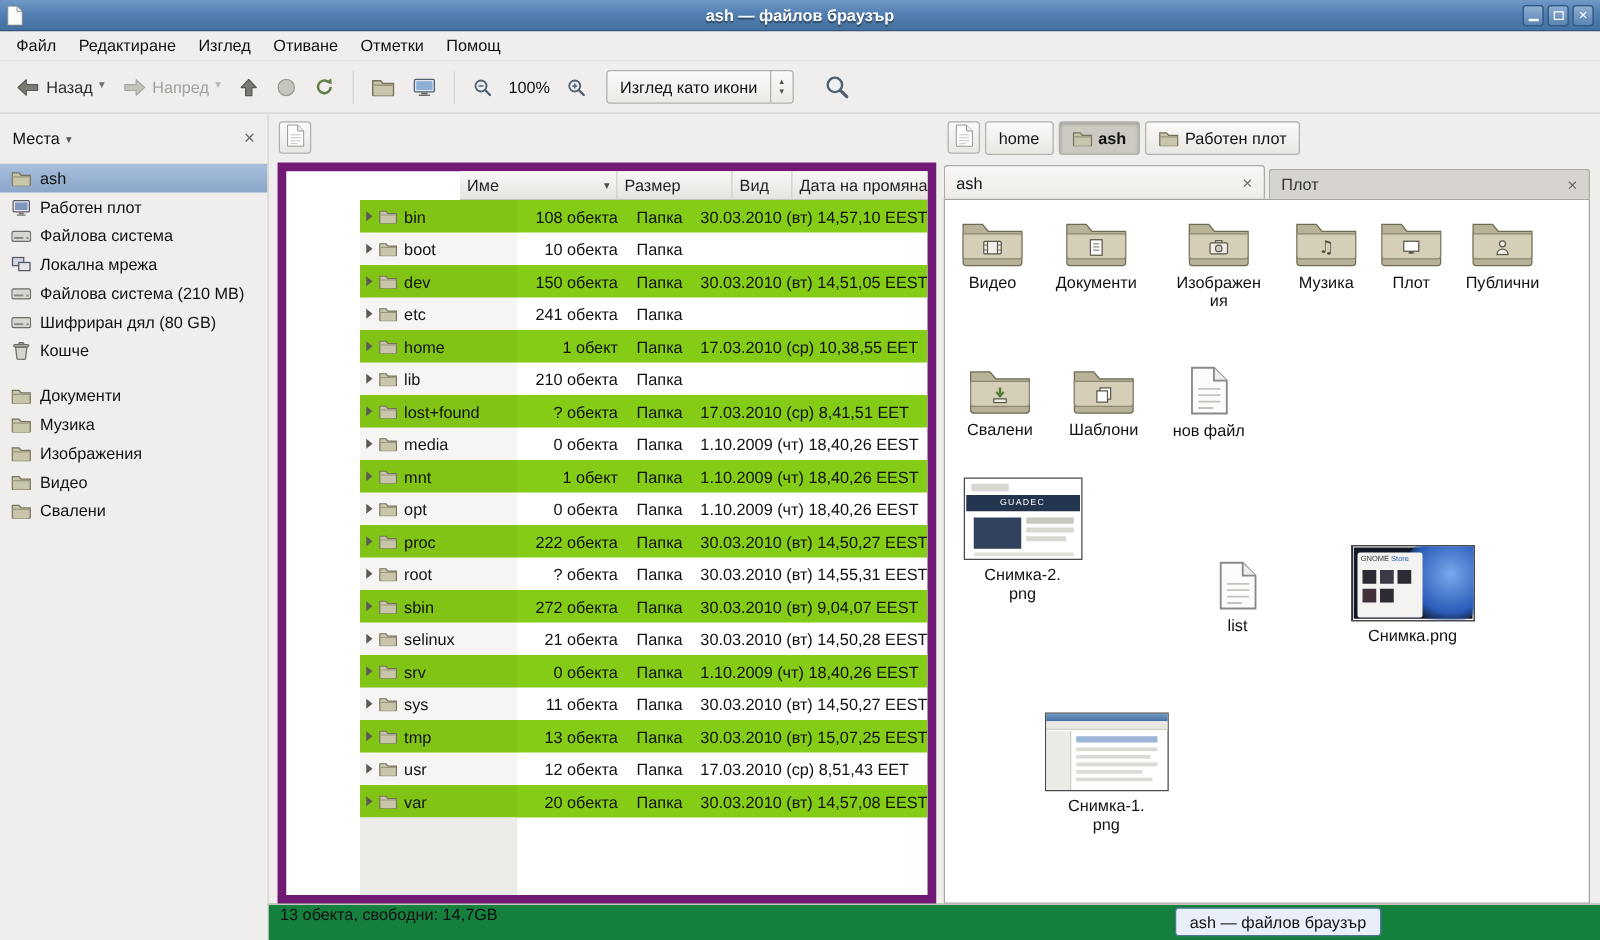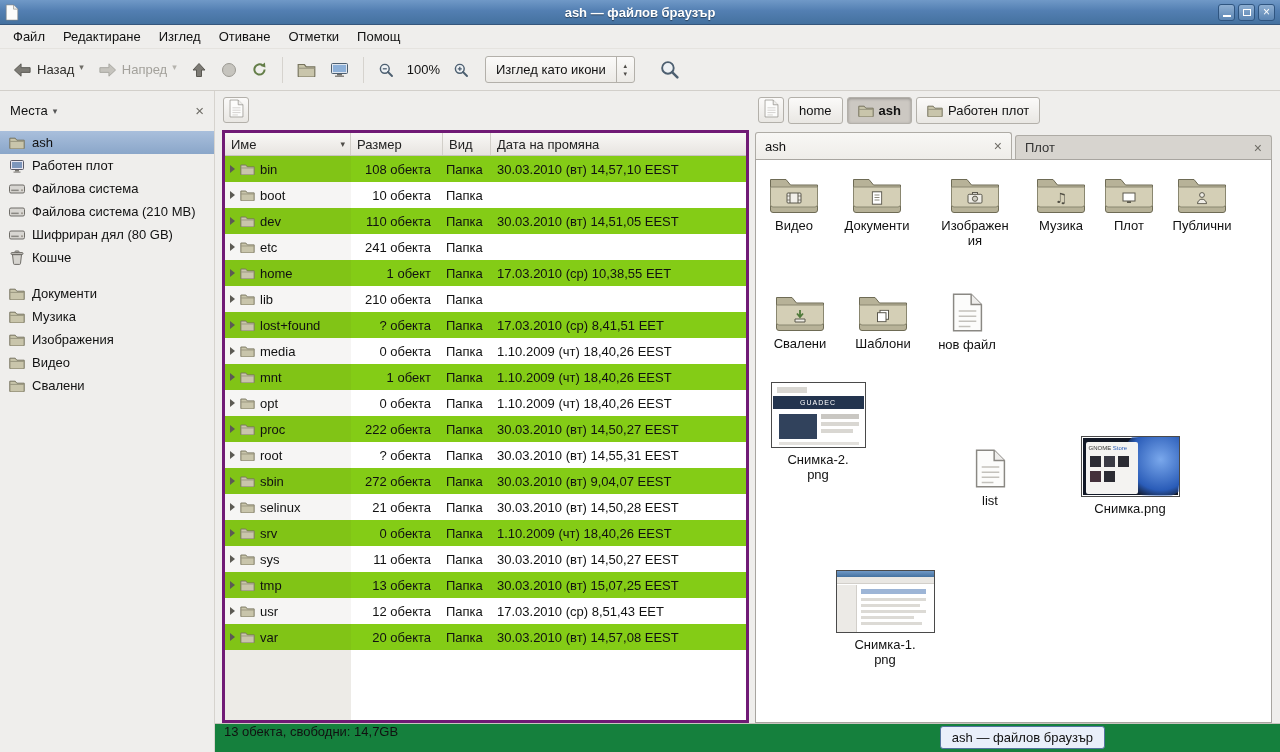--- a/index.html
+++ b/index.html
@@ -58,21 +58,21 @@
   
   .main { display:grid; grid-template-columns:215px 537px 1fr; grid-template-rows:1fr 29px; height:623px; }
   .sidebar { grid-row:1/3; grid-column:1; border-right:1px solid #d6d3ce; background:#efeeec; padding-top:2px; overflow:hidden; }
   .place { height:23px; display:flex; align-items:center; gap:7px; padding-left:8px; }
   .place .picon { width:17px; display:flex; justify-content:center; }
   .place.selected { background:linear-gradient(#a9bfdc,#8aa6c9); }
   .place.group-start { margin-top:13px; }
 
   
   .middle-pane { grid-row:1; grid-column:2; padding:1px 3px 0 7px; display:flex; flex-direction:column; min-height:0; }
-  .listbox { flex:1; border:3px solid #701a75; background:#fff; display:flex; flex-direction:column; min-height:0; }
+  .listbox { flex:1; border:7px solid #701a75; background:#fff; display:flex; flex-direction:column; min-height:0;align-items:flex-end; }
   .lheader { display:flex; height:23px; background:linear-gradient(#f9f8f6,#e7e4e0); border-bottom:1px solid #c8c5bf; color:#222; flex:none;}
   .hc { display:flex; align-items:center; padding-left:6px; border-right:1px solid #d2cfc9; }
   .hc.c-name { width:126px; } .hc.c-size { width:92px; } .hc.c-type { width:48px; } .hc.c-date { flex:1; border-right:none; }
   .sort-arrow { margin-left:auto; margin-right:5px; font-size:9px; color:#4e4c48; }
   .lrows { flex:1; position:relative; overflow:hidden; }
   .lrows::after { content:""; position:absolute; left:0; top:494px; bottom:0; width:126px; background:#edebe7; }
   .lrow { display:flex; height:26px; align-items:center; }
   .lrow.alt { background:#84cc16; }
   .cell { display:flex; align-items:center; height:100%; }
   .cell.c-name { width:126px; gap:5px; padding-left:5px; background:rgba(70,60,30,.05); }
@@ -311,20 +311,29 @@
               <rect x=".5" y="3" width="15" height="8" rx="1.5" fill="#d8d6d2" stroke="#6f6d68"></rect>
               <rect x="2.2" y="7.6" width="7.5" height="1.5" fill="#8a8883"></rect>
               <circle cx="13" cy="8.3" r="1" fill="#9a958c"></circle>
             </svg>
           </span>
           <span>Файлова система</span>
         </div>
         <div class="place">
           <span class="picon">
             <svg width="16" height="13" viewBox="0 0 16 13">
+              <rect x="1" y="1" width="9" height="6.5" fill="#cfd6e2" stroke="#556"></rect>
+              <rect x="6" y="5" width="9" height="6.5" fill="#e2e6ec" stroke="#556"></rect>
+            </svg>
+          </span>
+          <span>Локална мрежа</span>
+        </div>
+        <div class="place">
+          <span class="picon">
+            <svg width="16" height="13" viewBox="0 0 16 13">
               <rect x=".5" y="3" width="15" height="8" rx="1.5" fill="#d8d6d2" stroke="#6f6d68"></rect>
               <rect x="2.2" y="7.6" width="7.5" height="1.5" fill="#8a8883"></rect>
               <circle cx="13" cy="8.3" r="1" fill="#9a958c"></circle>
             </svg>
           </span>
           <span>Файлова система (210 MB)</span>
         </div>
         <div class="place">
           <span class="picon">
             <svg width="16" height="13" viewBox="0 0 16 13">
@@ -443,21 +452,21 @@
               <div class="cell c-name">
                 <span class="expander"></span>
                 <span style="display: flex;">
                   <svg width="15" height="12" viewBox="0 0 16 13">
                     <path d="M.8 2.2 h5.4 l1.6 2 h7.4 v8 a.8.8 0 0 1-.8.8 H1.6 a.8.8 0 0 1-.8-.8z" fill="#c9c5ab" stroke="#76735d"></path>
                     <path d="M.8 5.4 h14.4" stroke="#9a9680" stroke-width="1"></path>
                   </svg>
                 </span>
                 <span>dev</span>
               </div>
-              <div class="cell c-size">110 обекта</div>
+              <div class="cell c-size">150 обекта</div>
               <div class="cell c-type">Папка</div>
               <div class="cell c-date">30.03.2010 (вт) 14,51,05 EEST</div>
             </div>
             <div class="lrow">
               <div class="cell c-name">
                 <span class="expander"></span>
                 <span style="display: flex;">
                   <svg width="15" height="12" viewBox="0 0 16 13">
                     <path d="M.8 2.2 h5.4 l1.6 2 h7.4 v8 a.8.8 0 0 1-.8.8 H1.6 a.8.8 0 0 1-.8-.8z" fill="#c9c5ab" stroke="#76735d"></path>
                     <path d="M.8 5.4 h14.4" stroke="#9a9680" stroke-width="1"></path>

